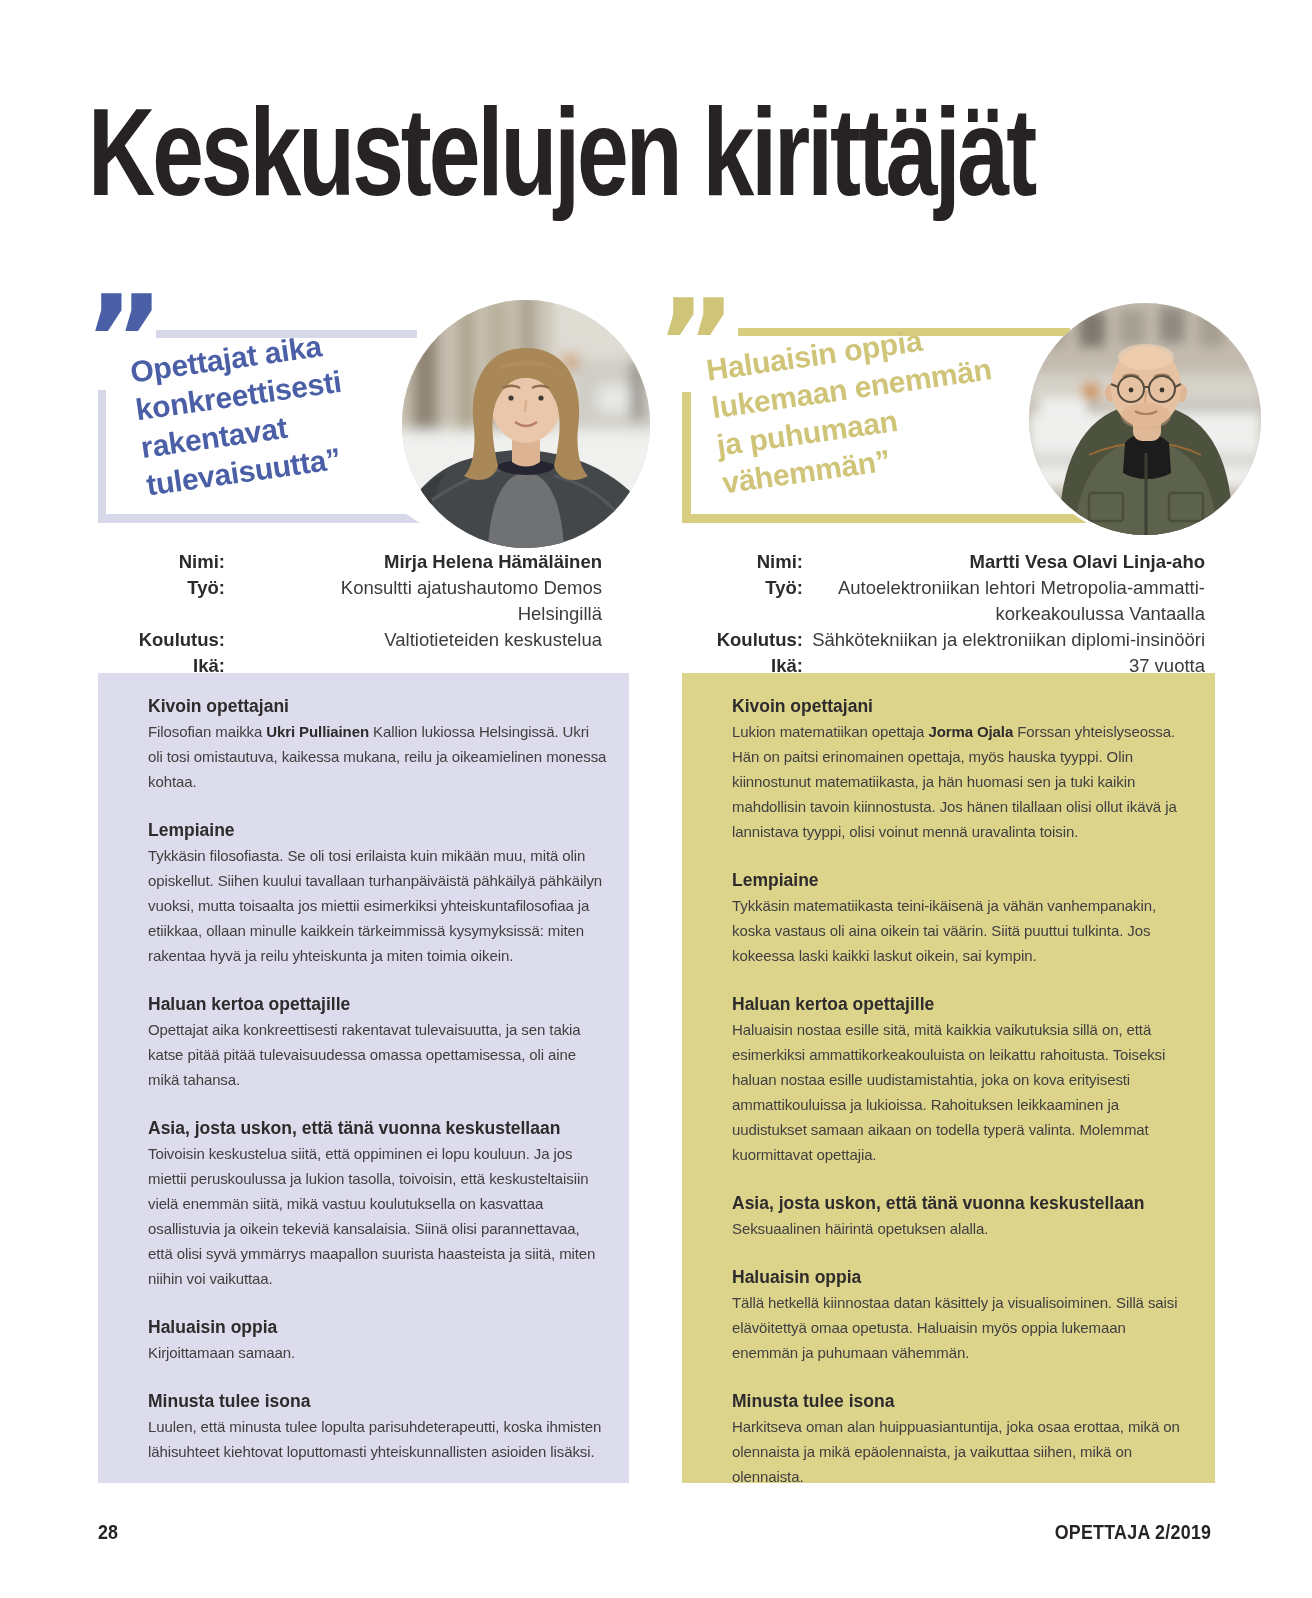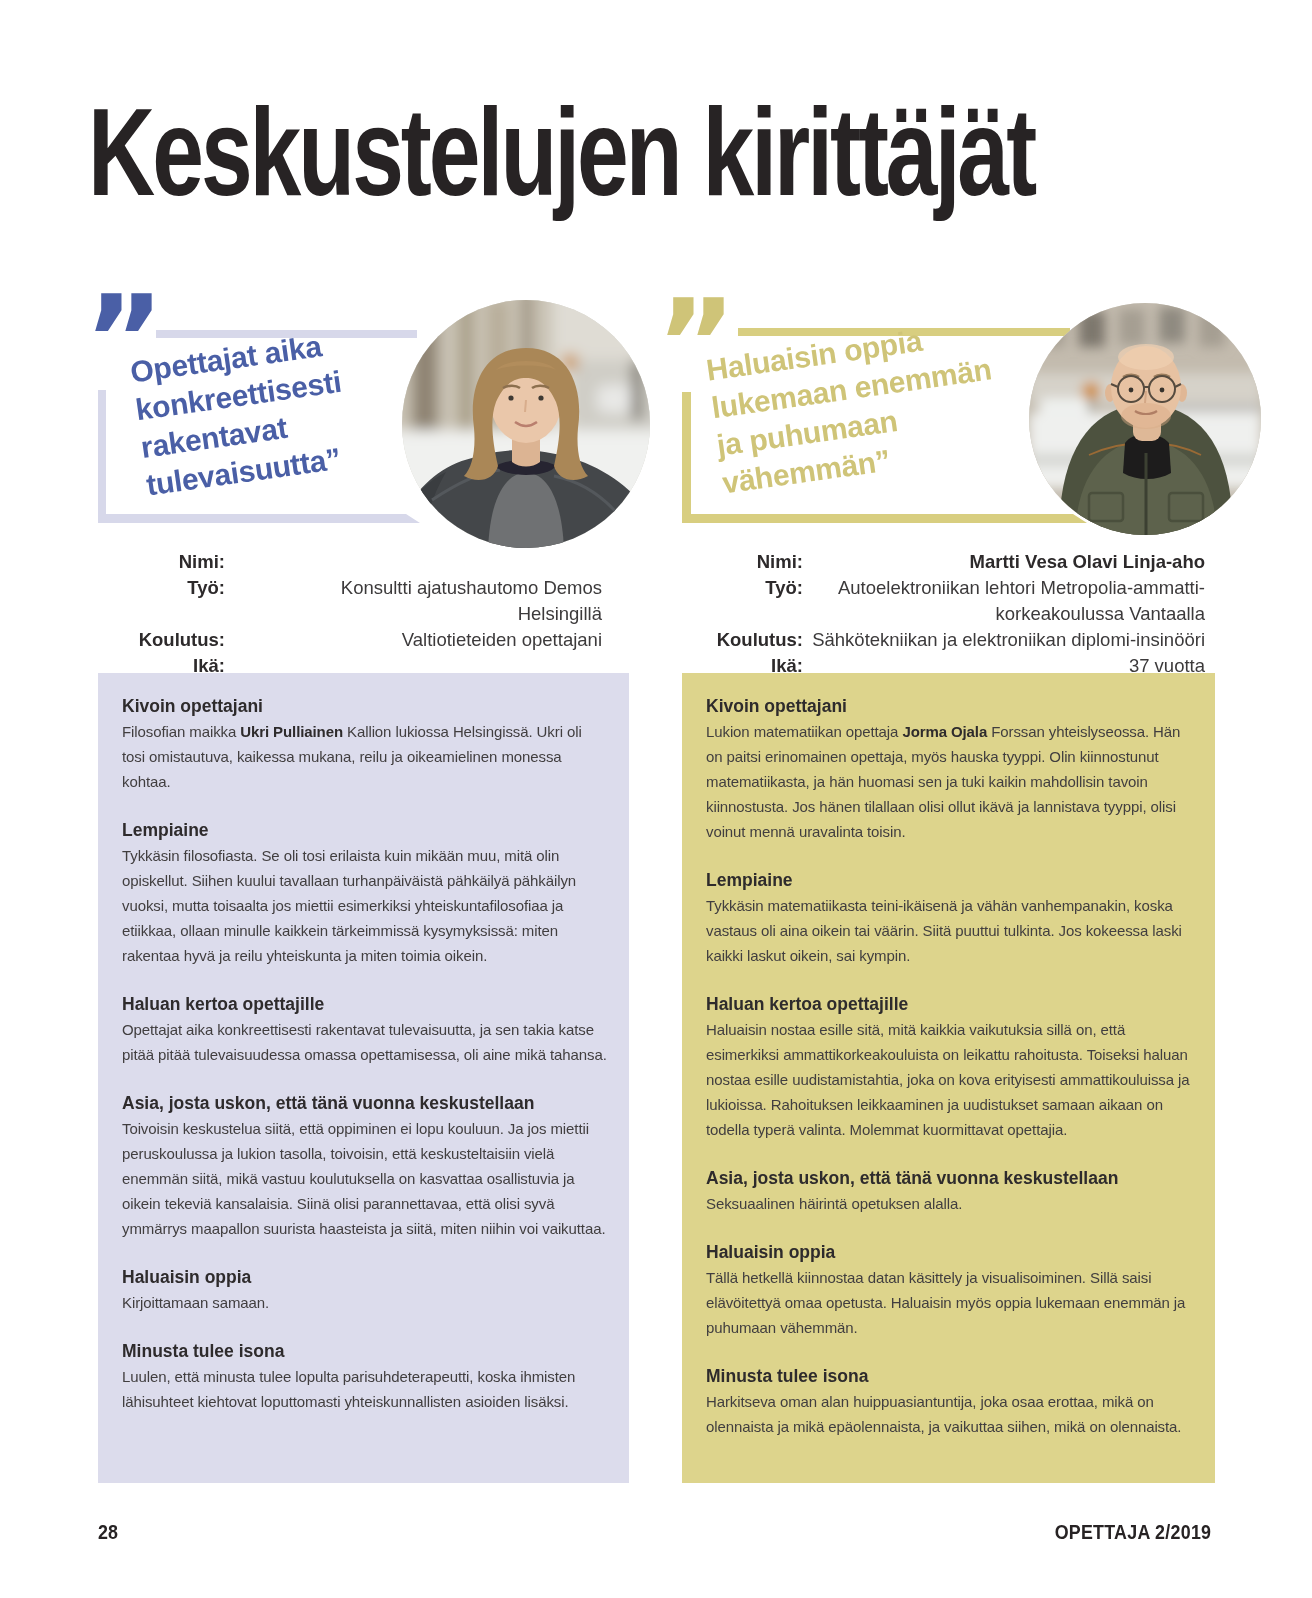--- a/index.html
+++ b/index.html
@@ -46,21 +46,21 @@
   .photo{position:absolute;border-radius:50%;overflow:hidden;background:#e5e4df;}
   .photo svg{display:block;width:100%;height:100%;}
 
   .info{position:absolute;font-size:18.5px;line-height:26px;color:#3c3a3b;text-align:right;}
   .info .row{display:grid;grid-template-columns:103px 1fr;}
   .info .lab{font-weight:bold;color:#2d2a2b;}
   .info .val{white-space:pre-line;}
   .info .vb{font-weight:bold;color:#2d2a2b;}
 
   .panel{position:absolute;top:673px;height:810px;}
-  .panel-inner{padding:21px 22px 0 24px;}
+  .panel-inner{padding:21px 22px 0 24px;margin-left:26px;}
   .section{margin:0 0 24px 0;}
   .sec-h{font-weight:bold;font-size:17.5px;line-height:25px;color:#2e2b2c;}
   .sec-b{font-size:15px;line-height:25px;color:#413e3f;letter-spacing:-.1px;}
   .sec-b .b{font-weight:bold;color:#2e2b2c;}
 
   .pageno{
     position:absolute;left:96px;top:1520px;font-size:21px;font-weight:bold;color:#272324;
     transform:scaleX(.85);transform-origin:left top;
   }
   .mag{
@@ -121,29 +121,30 @@
         <path d="M101,88 C106,85 114,85 118,88" stroke="#8c6f4e" stroke-width="2.5" fill="none"></path>
         <path d="M130,88 C134,85 142,85 147,88" stroke="#8c6f4e" stroke-width="2.5" fill="none"></path>
         <path d="M124,100 L123,112" stroke="#d8ad8c" stroke-width="2" fill="none"></path>
         <path d="M113,122 C120,127 128,127 135,122" stroke="#b97f6e" stroke-width="2.5" fill="none"></path>
       </svg>
     </div>
 
     <div class="info">
         <div class="row">
           <span class="lab">Nimi:</span>
+          <span class="val vb">Mirja Helena Hämäläinen</span>
         </div>
         <div class="row">
           <span class="lab">Työ:</span>
           <span class="val">Konsultti ajatushautomo Demos
 Helsingillä</span>
         </div>
         <div class="row">
           <span class="lab">Koulutus:</span>
-          <span class="val">Valtiotieteiden opettajani</span>
+          <span class="val">Valtiotieteiden keskustelua</span>
         </div>
         <div class="row">
           <span class="lab">Ikä:</span>
         </div>
       </div>
 
     <div class="panel" style="background: rgb(220, 220, 236);">
       <div class="panel-inner">
           <div class="section">
             <div class="sec-h">Kivoin opettajani</div>

